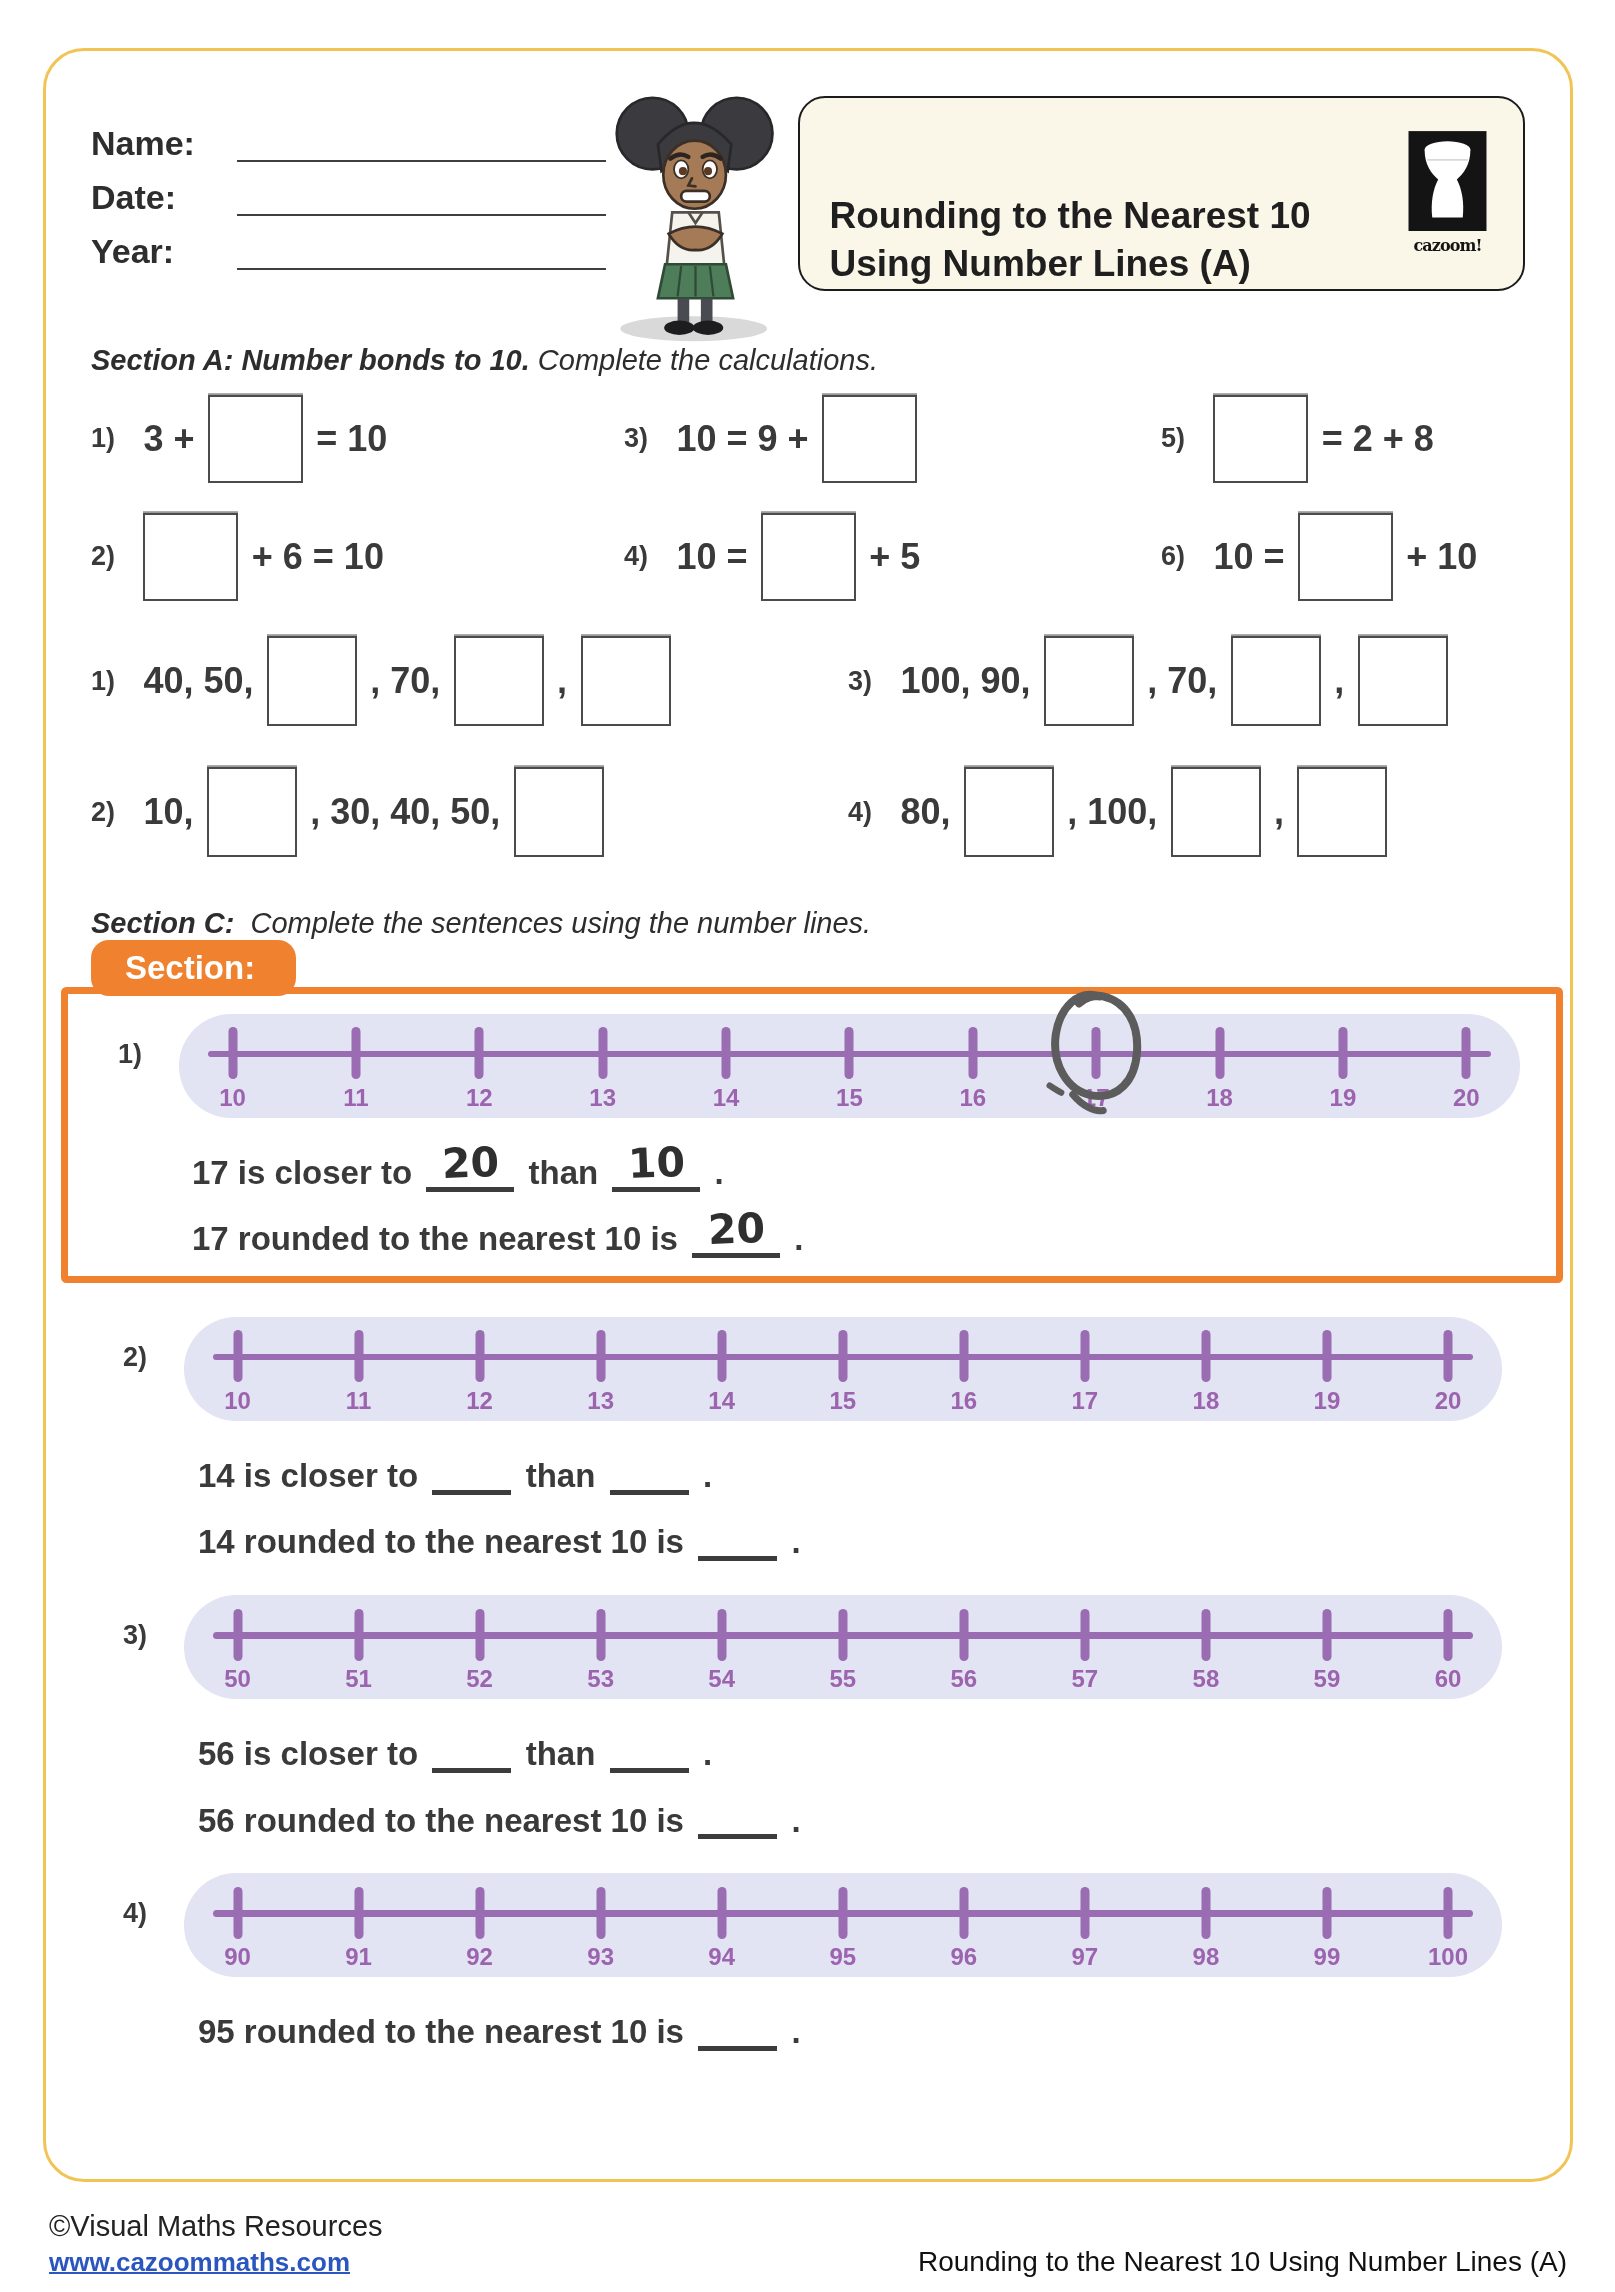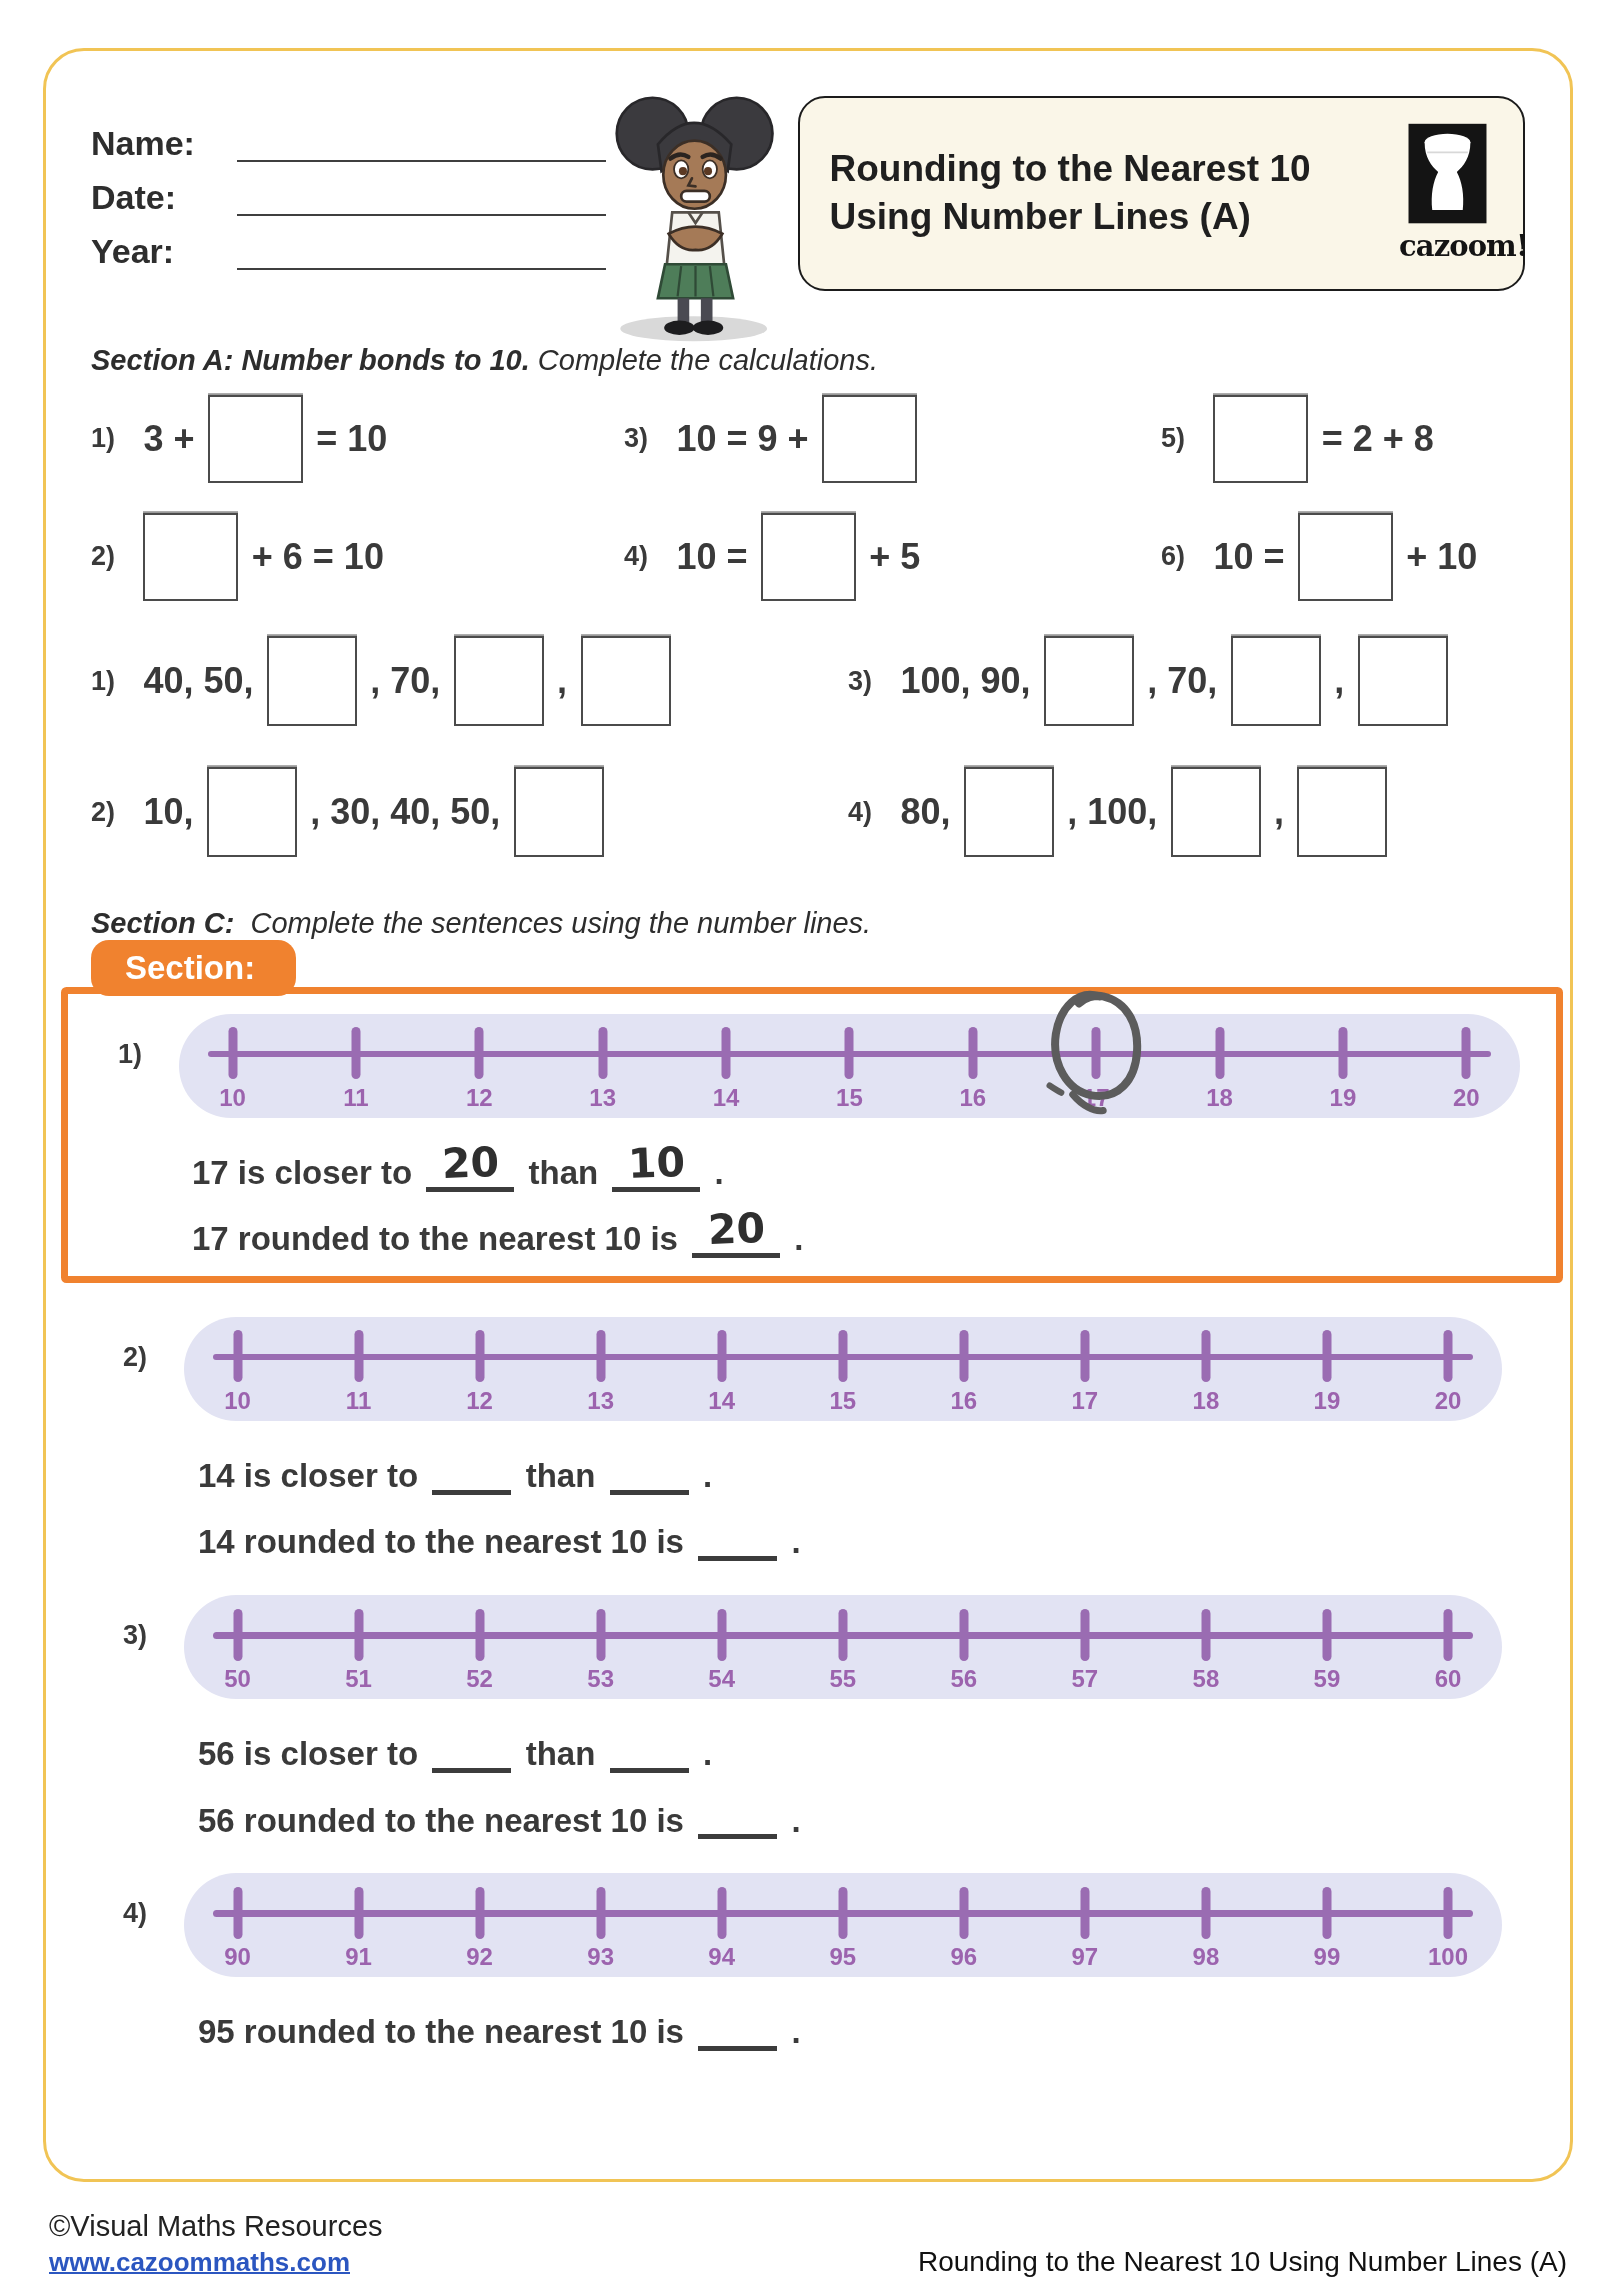--- a/index.html
+++ b/index.html
@@ -10,24 +10,24 @@
         border-radius:41px;padding:32px 45px 0;position:relative;background:#fff;}
 
   
   .hdr{display:flex;align-items:flex-start;height:220px;}
   .fields{width:515px;padding-top:25px;}
   .field{display:flex;align-items:flex-end;height:54px;}
   .flabel{font-size:34px;font-weight:700;color:#2e2e2e;width:142px;line-height:1;padding-bottom:1.8px;}
   .fline{flex:1;border-bottom:2.7px solid #3f3f3f;height:36px;margin-left:3.6px;}
   .girl{flex-shrink:0;margin-top:1.8px;}
   .titlebox{flex:1;margin-left:12.5px;margin-top:12.5px;height:195px;background:#FAF6E8;border:2.7px solid #1b1b1b;
-            border-radius:27px;display:flex;align-items:center;padding:0 134px 0 30px;position:relative;box-sizing:border-box;}
+            border-radius:27px;display:flex;align-items:flex-end;padding:0 134px 0 30px;position:relative;box-sizing:border-box;}
   .titletext{font-size:37px;font-weight:700;color:#1f1f1f;line-height:1.3;}
   .logo{position:absolute;right:27px;top:50%;transform:translateY(-50%);text-align:center;width:97px;}
-  .logotext{font-family:"DejaVu Serif",serif;font-weight:700;font-size:29px;color:#141414;margin-top:1.8px;letter-spacing:-0.9px;}
+  .logotext{font-family:"DejaVu Serif",serif;font-weight:700;font-size:16px;color:#141414;margin-top:1.8px;letter-spacing:-0.9px;}
 
   
   .sech{font-family:Liberation Sans, sans-serif;font-size:29px;color:#2d2d2d;margin:0;font-weight:400;}
   .shb{font-weight:700;font-style:italic;}
   .shi{font-style:italic;}
   #h-a{margin-top:41px;}
   #h-b{margin-top:36px;}
   #h-c{margin-top:34px;}
 
   

